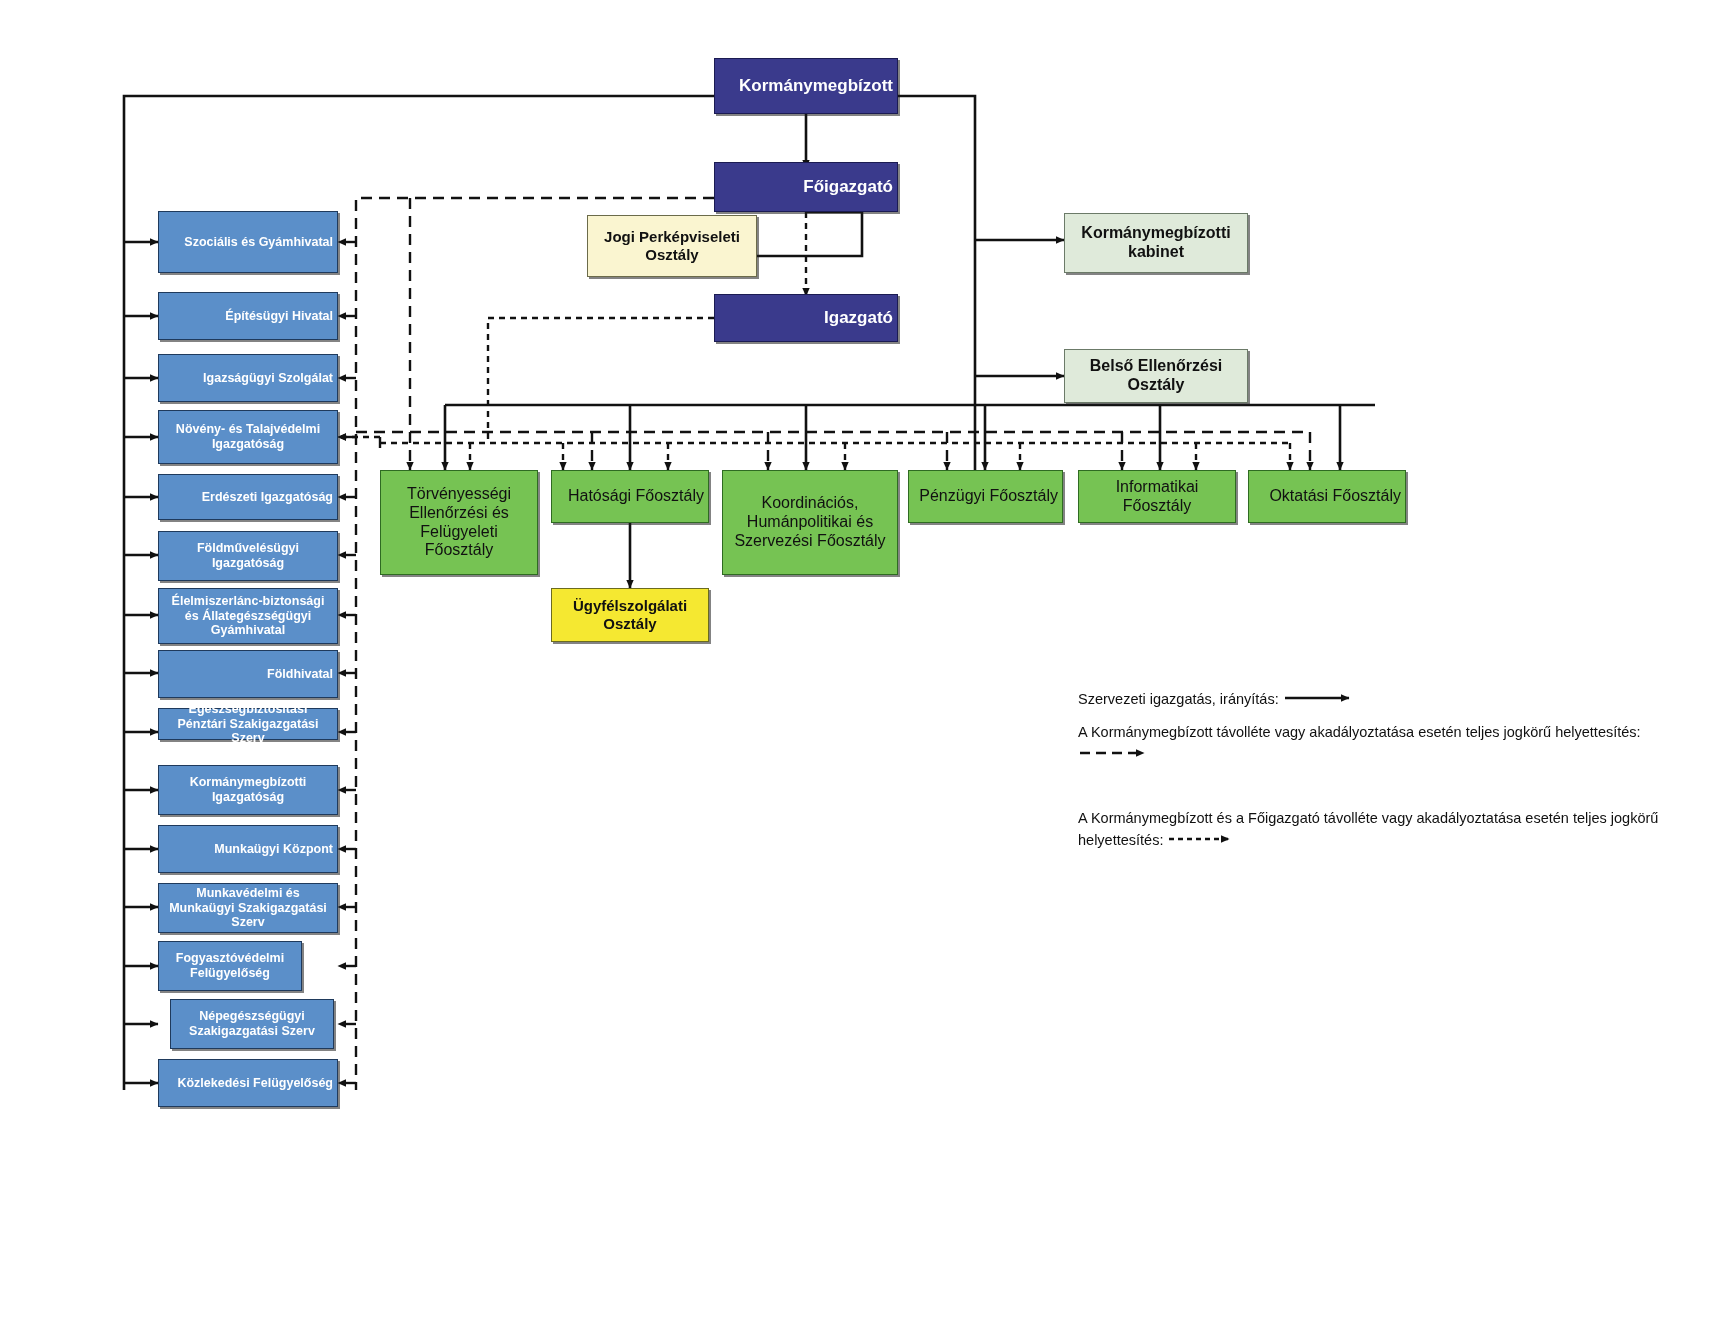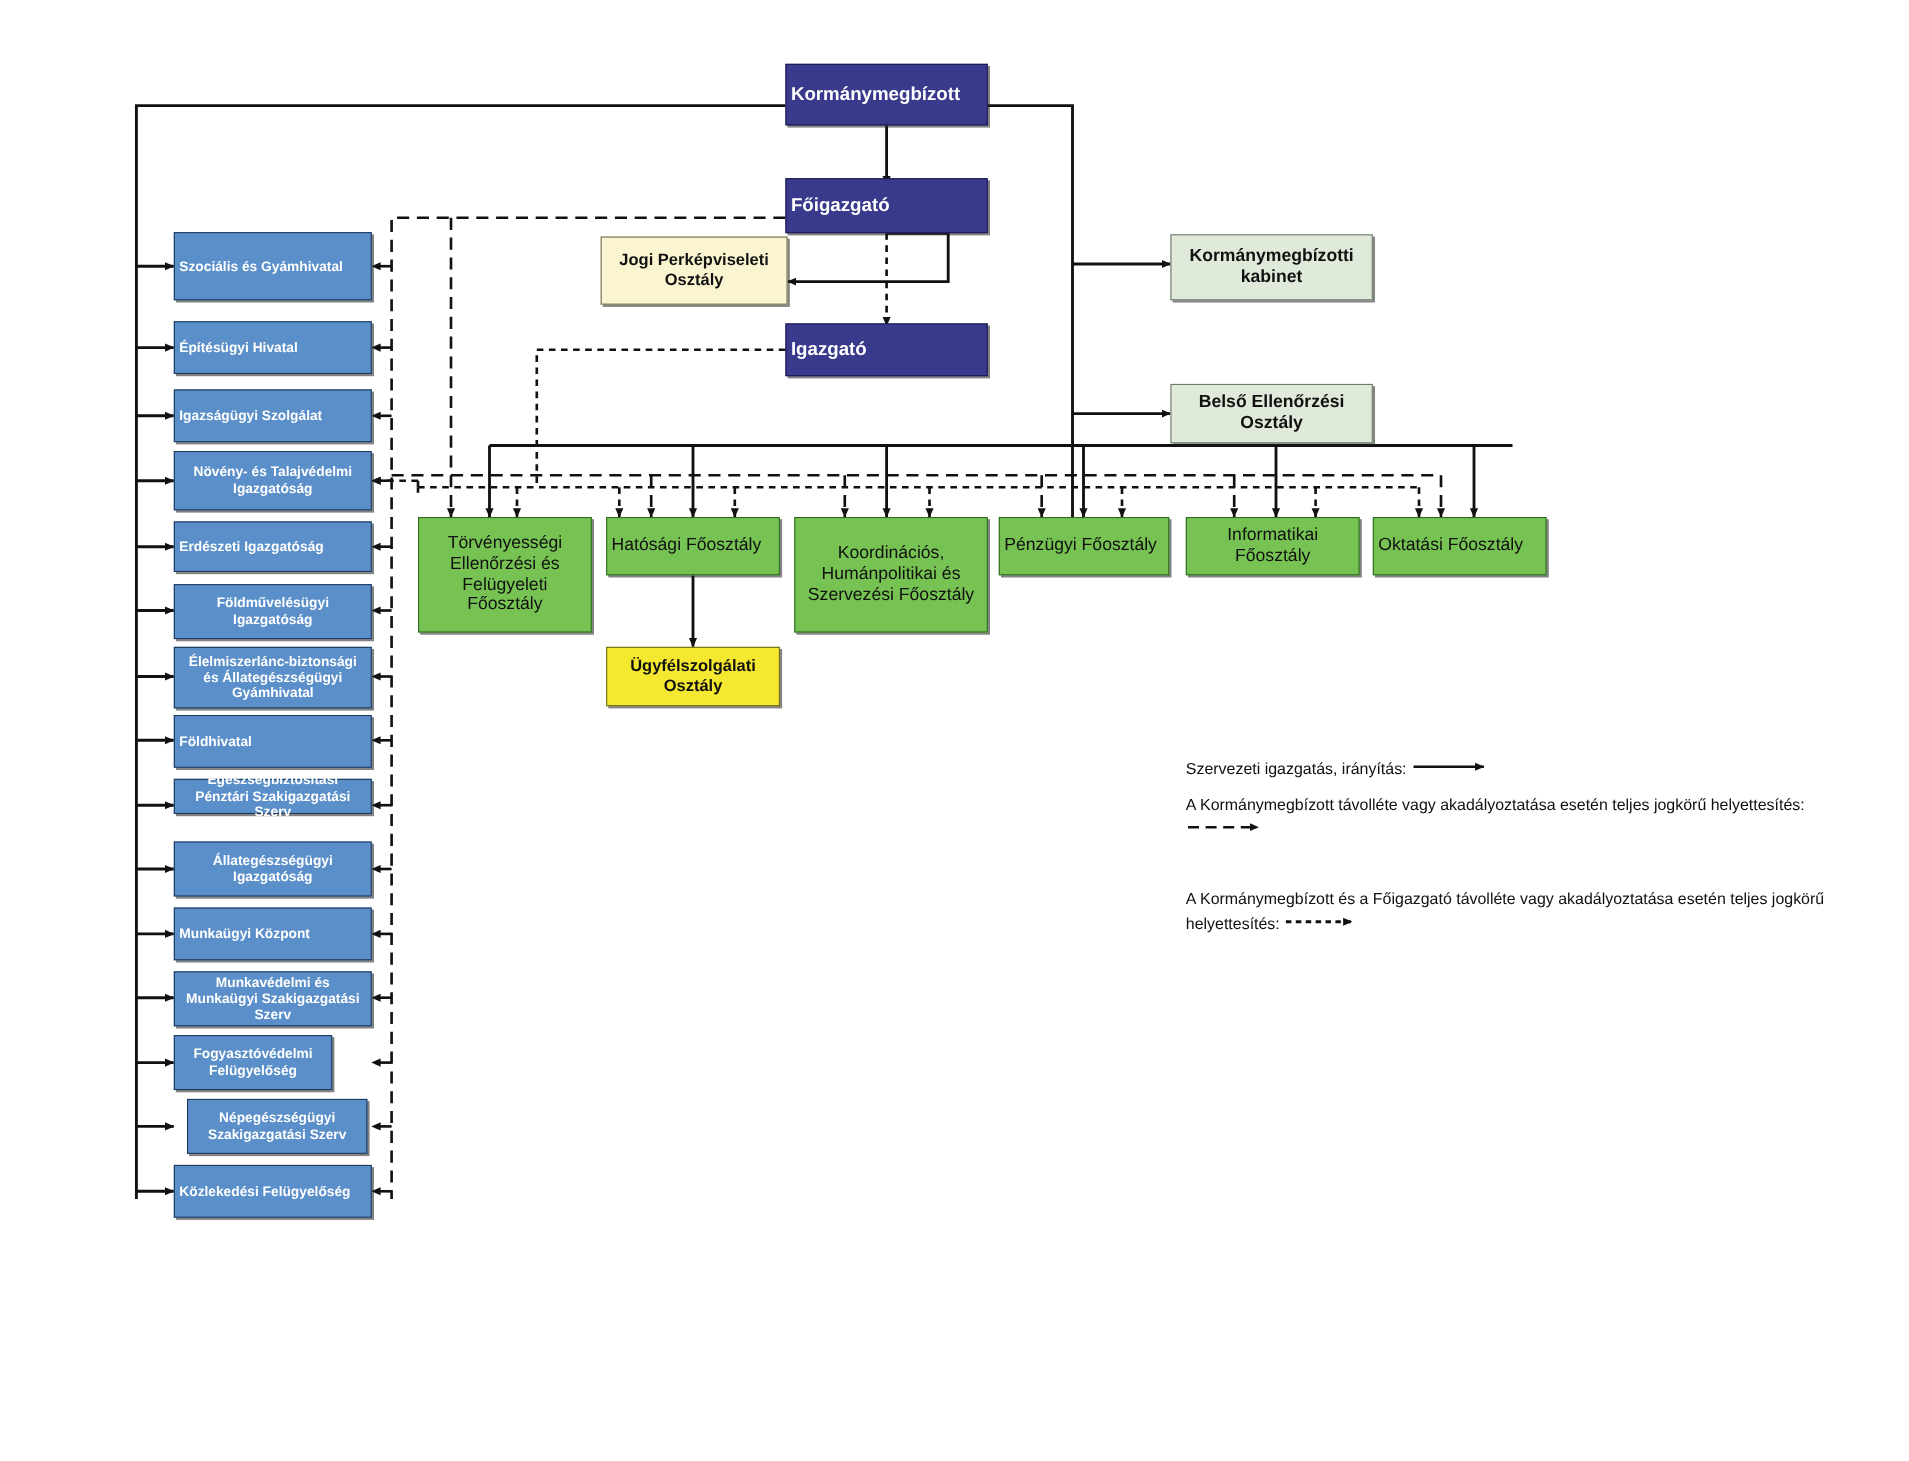--- a/index.html
+++ b/index.html
@@ -23,21 +23,21 @@
     top: 0;
     width: 1735px;
     height: 1328px;
     pointer-events: none;
   }
   .node {
     position: absolute;
     box-sizing: border-box;
     display: flex;
     align-items: center;
-    justify-content: flex-start;
+    justify-content: flex-end;
     text-align: center;
     line-height: 1.18;
     border: 1px solid #2a2a2a;
     box-shadow: 2px 2px 0px rgba(30,30,30,0.55);
     z-index: 5;
   }
   .node span { display: block; padding: 0 4px; }
 
   
   .n-navy {
@@ -71,20 +71,21 @@
     font-size: 16px;
     border: 1px solid #6b7a68;
   }
   
   .n-cream {
     background: #faf5d0;
     color: #111111;
     font-weight: bold;
     font-size: 15px;
     border: 1px solid #6b6b4a;
+    margin-left: 41px;
   }
   
   .n-yellow {
     background: #f5e831;
     color: #111111;
     font-weight: bold;
     font-size: 15px;
     border: 1px solid #6b6b1f;
   }
 
@@ -291,21 +292,21 @@
 
   <div class="node n-blue" style="left:158px; top:650px; width:180px; height:48px;">
     <span>Földhivatal</span>
   </div>
 
   <div class="node n-blue" style="left:158px; top:708px; width:180px; height:32px;">
     <span>Egészségbiztosítási Pénztári Szakigazgatási Szerv</span>
   </div>
 
   <div class="node n-blue" style="left:158px; top:765px; width:180px; height:50px;">
-    <span>Állategészségügyi Igazgatóság</span>
+    <span>Kormánymegbízotti Igazgatóság</span>
   </div>
 
   <div class="node n-blue" style="left:158px; top:825px; width:180px; height:48px;">
     <span>Munkaügyi Központ</span>
   </div>
 
   <div class="node n-blue" style="left:158px; top:883px; width:180px; height:50px;">
     <span>Munkavédelmi és Munkaügyi Szakigazgatási Szerv</span>
   </div>
 

